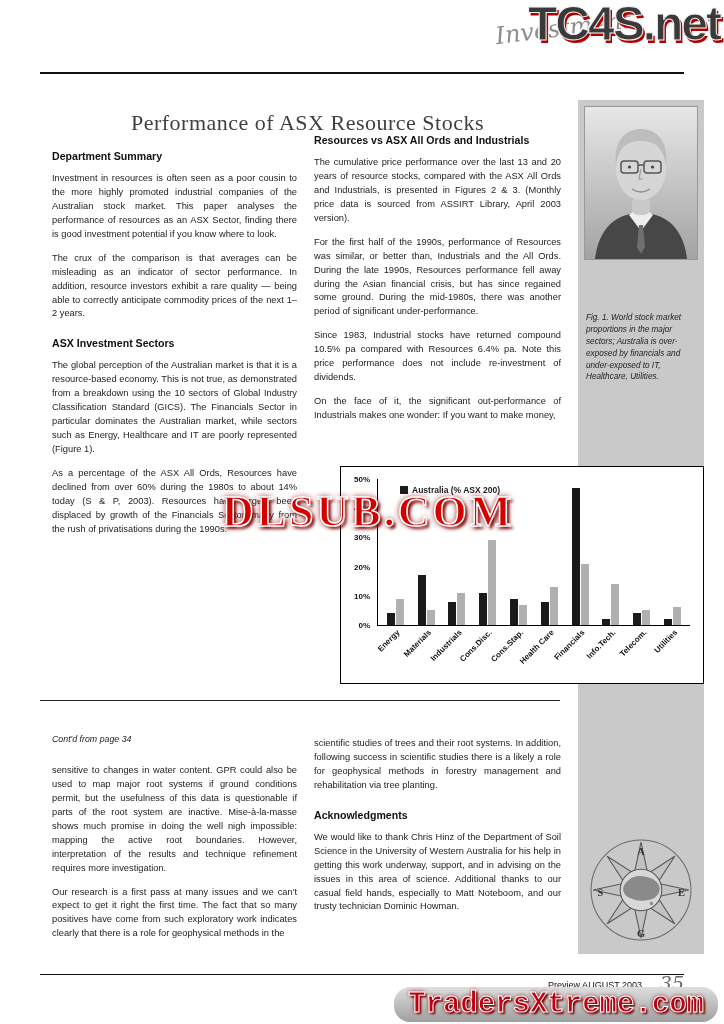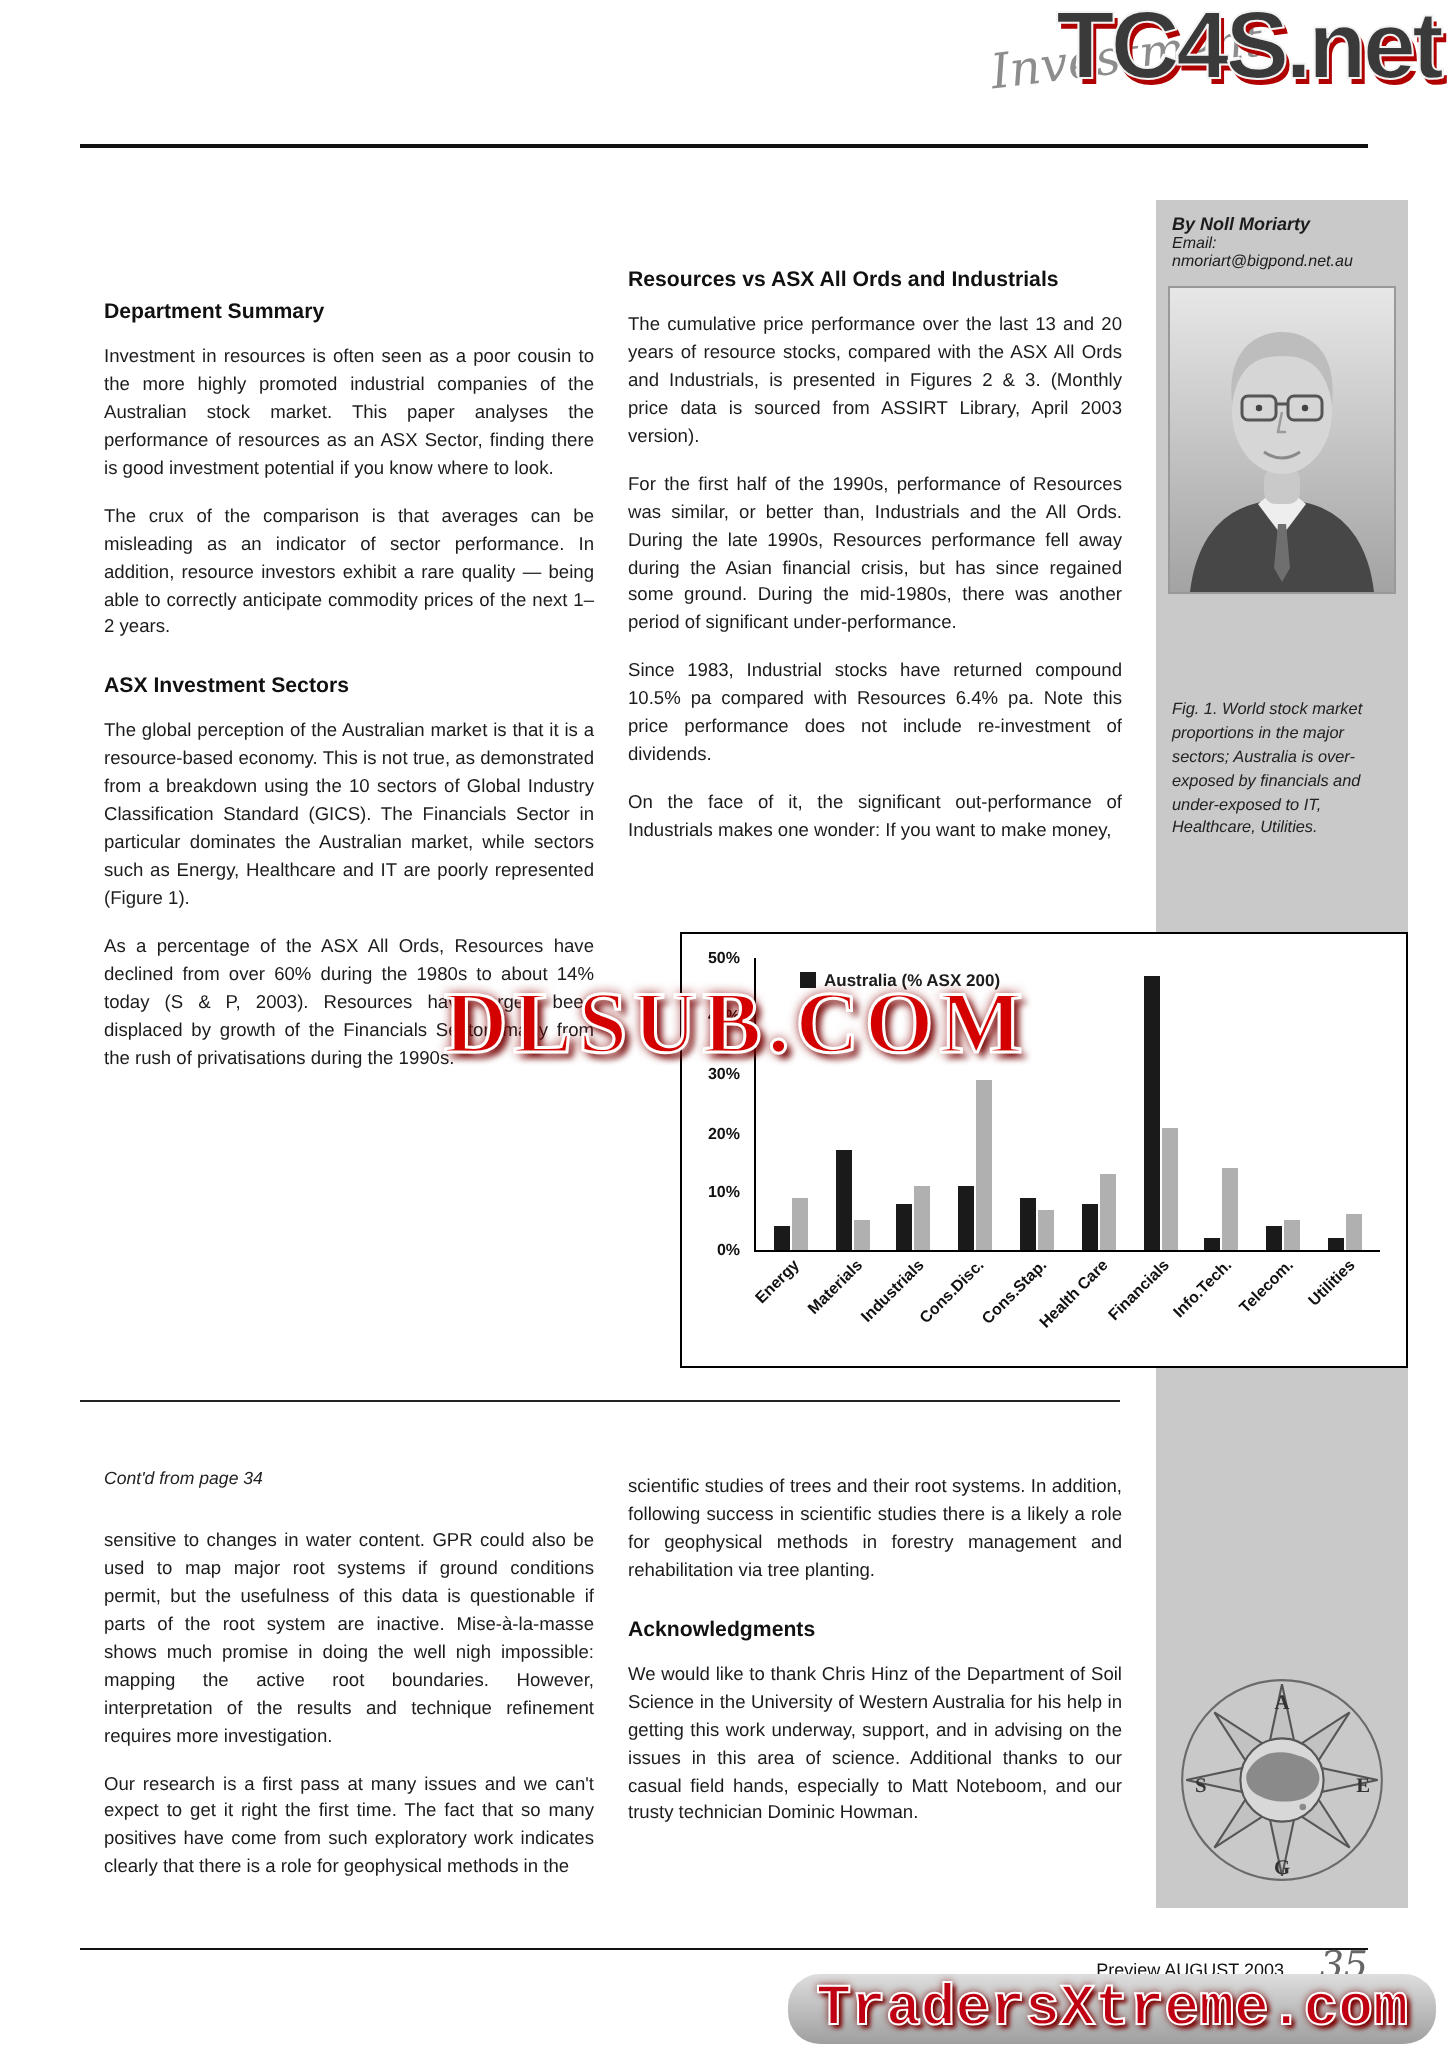--- a/index.html
+++ b/index.html
@@ -72,44 +72,40 @@
              background:linear-gradient(180deg,#dedede,#9f9f9f);border-radius:16px;padding:1px 14px;}
 </style>
 </head>
 <body>
 
 <div class="page">
 
   <div class="top-rule"></div>
   <div class="script">Investment</div>
   <div class="wm-top">TC4S.net</div>
+  <h1 class="title">Performance of ASX Resource Stocks</h1>
 
   <div class="col-left">
     <h2 class="h-sec">Department Summary</h2>
     <p class="para">Investment in resources is often seen as a poor cousin to the more highly promoted industrial companies of the Australian stock market. This paper analyses the performance of resources as an ASX Sector, finding there is good investment potential if you know where to look.</p>
     <p class="para">The crux of the comparison is that averages can be misleading as an indicator of sector performance. In addition, resource investors exhibit a rare quality — being able to correctly anticipate commodity prices of the next 1–2 years.</p>
     <h2 class="h-sec mt">ASX Investment Sectors</h2>
     <p class="para">The global perception of the Australian market is that it is a resource-based economy. This is not true, as demonstrated from a breakdown using the 10 sectors of Global Industry Classification Standard (GICS). The Financials Sector in particular dominates the Australian market, while sectors such as Energy, Healthcare and IT are poorly represented (Figure 1).</p>
     <p class="para">As a percentage of the ASX All Ords, Resources have declined from over 60% during the 1980s to about 14% today (S &amp; P, 2003). Resources have largely been displaced by growth of the Financials Sector, many from the rush of privatisations during the 1990s.</p>
   </div>
 
   <div class="col-right">
     <h2 class="h-sec">Resources vs ASX All Ords and Industrials</h2>
     <p class="para">The cumulative price performance over the last 13 and 20 years of resource stocks, compared with the ASX All Ords and Industrials, is presented in Figures 2 &amp; 3. (Monthly price data is sourced from ASSIRT Library, April 2003 version).</p>
     <p class="para">For the first half of the 1990s, performance of Resources was similar, or better than, Industrials and the All Ords. During the late 1990s, Resources performance fell away during the Asian financial crisis, but has since regained some ground. During the mid-1980s, there was another period of significant under-performance.</p>
     <p class="para">Since 1983, Industrial stocks have returned compound 10.5% pa compared with Resources 6.4% pa. Note this price performance does not include re-investment of dividends.</p>
     <p class="para">On the face of it, the significant out-performance of Industrials makes one wonder: If you want to make money,</p>
   </div>
 
   <div class="sidebar">
-    <div class="byline">
-      <div class="author">By Noll Moriarty</div>
-      <div class="em">Email:</div>
-      <div class="em">nmoriart@bigpond.net.au</div>
-    </div>
     <div class="photo">
       <svg viewBox="0 0 112 152" width="112" height="152">
         <defs>
           <linearGradient id="pg" x1="0" y1="0" x2="0" y2="1">
             <stop offset="0" stop-color="#e7e7e7"></stop>
               <stop offset="1" stop-color="#a3a3a3"></stop>
           </linearGradient>
         </defs>
         <rect width="112" height="152" fill="url(#pg)"></rect>
         <path d="M10,152 C14,118 34,106 56,106 C78,106 98,118 102,152 Z" fill="#474747"></path>

